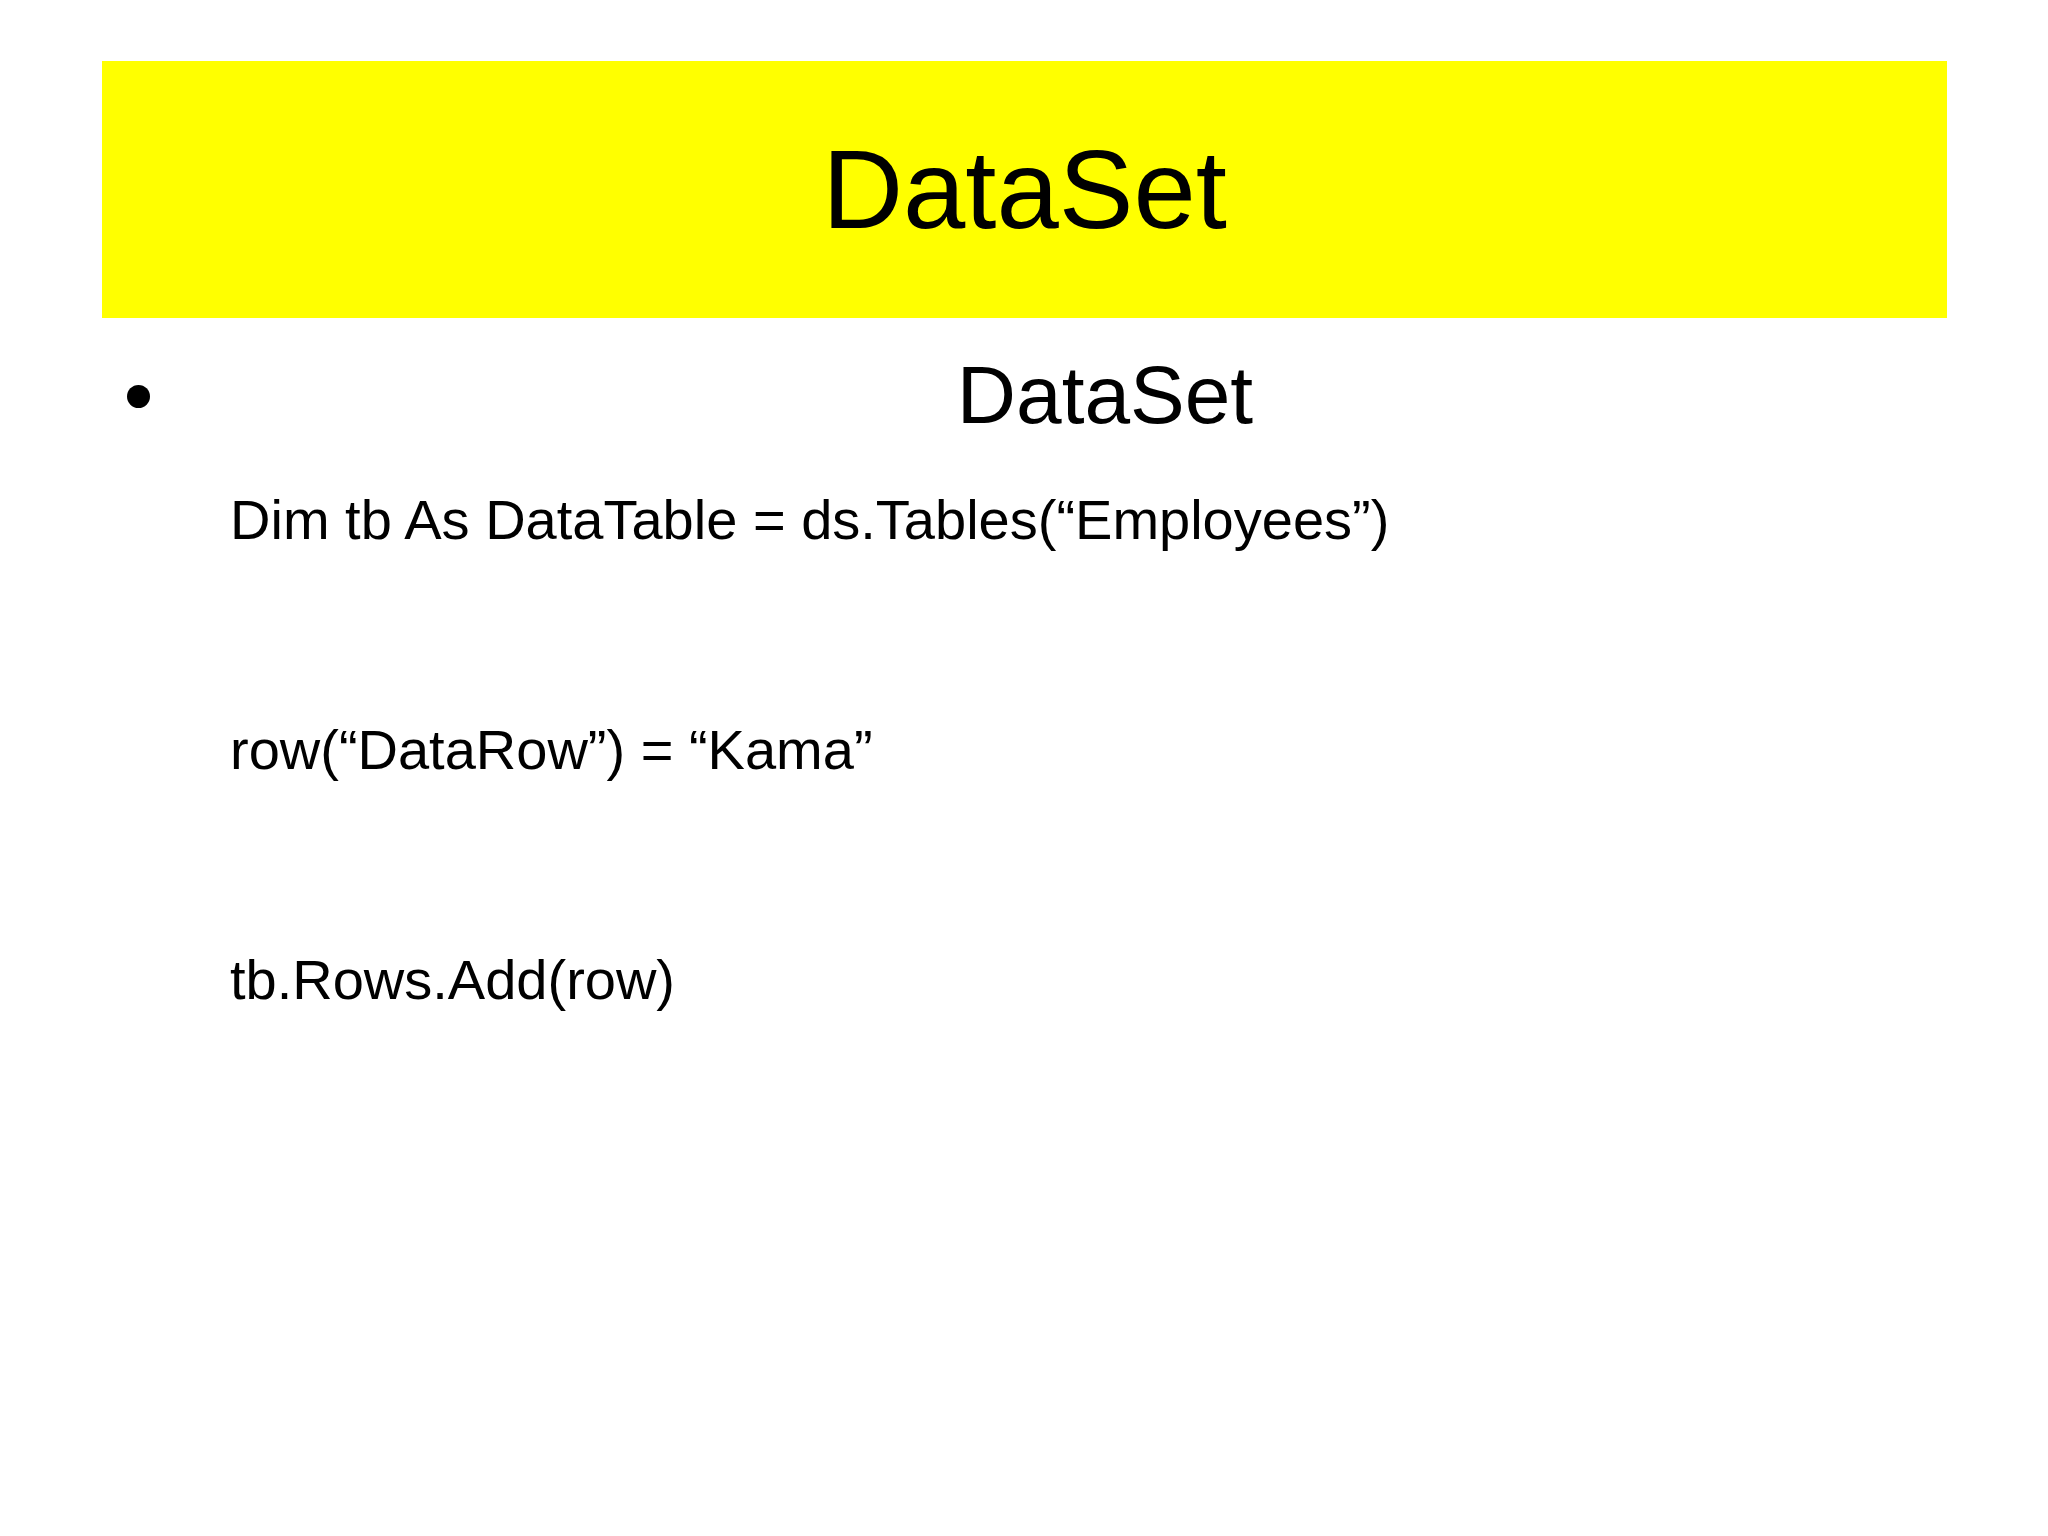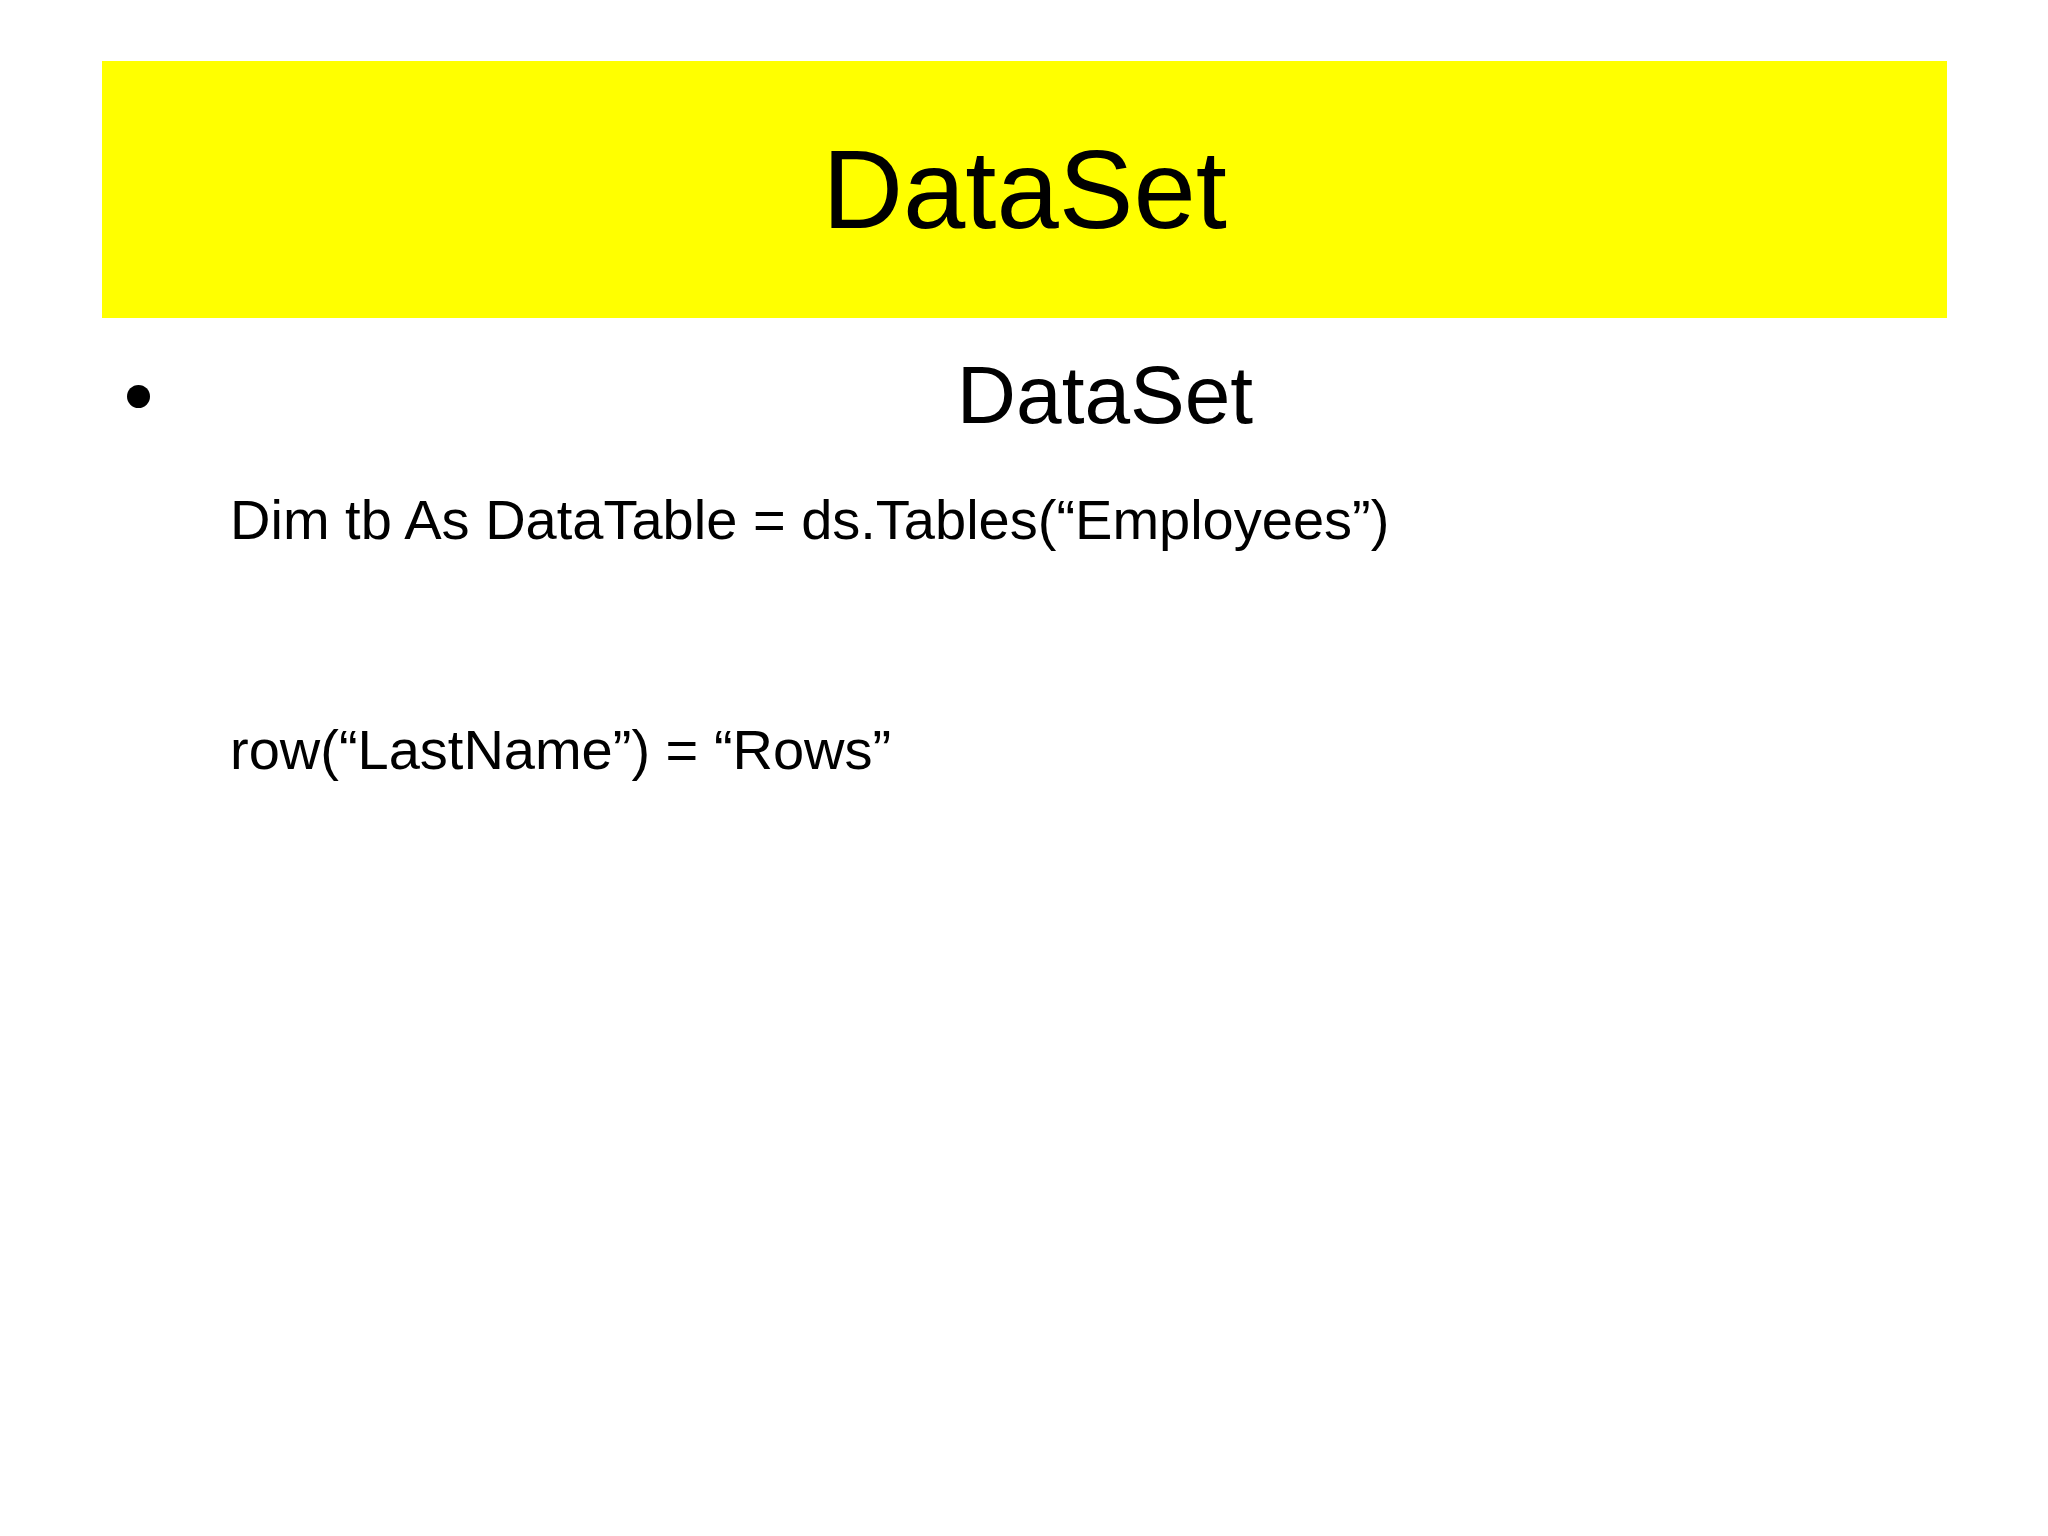--- a/index.html
+++ b/index.html
@@ -72,17 +72,18 @@
     <div class="slide-title">DataSet</div>
   </div>
 
   <span class="bullet-dot"></span>
 
   <div class="bullet-heading">DataSet</div>
 
   <div class="code-block">
     <div class="code-line">Dim tb As DataTable = ds.Tables(“Employees”)</div>
     <div class="code-line"></div>
-    <div class="code-line">row(“LastName”) = “Rows”</div>
+    <div class="code-line">row(“DataRow”) = “Kama”</div>
     <div class="code-line"></div>
+    <div class="code-line">tb.Rows.Add(row)</div>
   </div>
 
 </div>
 
 </body></html>

